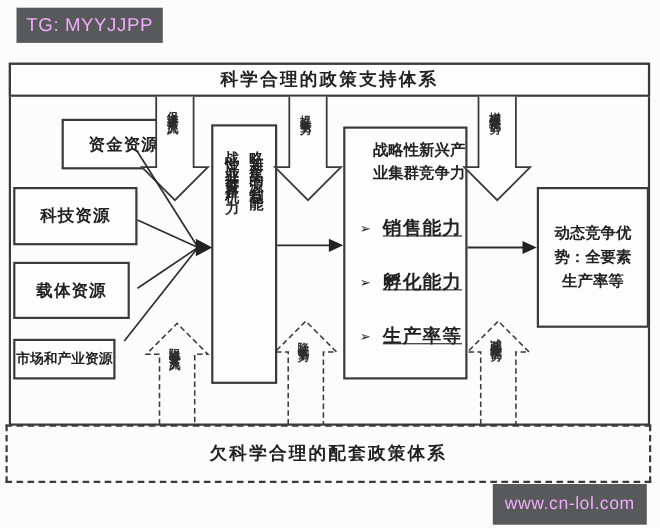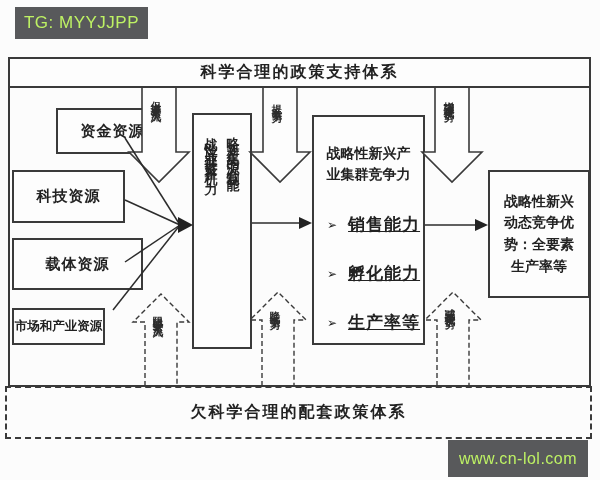--- a/index.html
+++ b/index.html
@@ -2,49 +2,49 @@
 <html><head>
 <meta charset="utf-8">
 <style>
   html,body { margin:0; padding:0; background:#ffffff; }
   .stage {
     position:relative; width:600px; height:480px; overflow:hidden;
     background:#fcfcfc; color:#222;
     font-family:"Liberation Sans", sans-serif;
   }
   .badge {
-    position:absolute; background:#58595b; color:#bef264;
+    position:absolute; background:#58595b; color:#f0abfc;
     display:flex; align-items:center; justify-content:center;
     font-size:17px; letter-spacing:0.5px;
   }
   .badge.tl { left:15px; top:7px; width:133px; height:32px; }
   .badge.br { left:448px; top:440px; width:140px; height:37px; font-size:16px; }
   .box {
     position:absolute; box-sizing:border-box;
     border:2px solid #3a3a3a; background:#fdfdfd;
   }
   .outer-frame { left:8px; top:57px; width:583px; height:330px; background:transparent; }
   .top-bar { left:8px; top:57px; width:583px; height:31px;
     display:flex; align-items:center; justify-content:center;
     font-size:16px; font-weight:bold; letter-spacing:2px; }
   .bottom-bar { left:5px; top:386px; width:587px; height:53px;
     border-style:dashed; display:flex; align-items:center; justify-content:center;
     font-size:16px; font-weight:bold; letter-spacing:2px; background:transparent; }
   .res { display:flex; align-items:center; justify-content:center;
     font-size:15px; font-weight:bold; letter-spacing:1px; }
   .res1 { left:12px; top:108px; width:113px; height:46px;margin-left:44px; }
   .res2 { left:12px; top:170px; width:113px; height:53px; }
-  .res3 { left:12px; top:238px; width:131px; height:52px;font-family:Liberation Mono, monospace; }
+  .res3 { left:12px; top:238px; width:106px; height:52px;font-family:Liberation Mono, monospace; }
   .res4 { left:12px; top:308px; width:93px; height:37px; font-size:12.5px; letter-spacing:0; }
   .mid-box { left:192px; top:113px; width:60px; height:236px;
     display:flex; flex-direction:row; justify-content:center; gap:9px; padding-top:12px; }
   .vcol { writing-mode:vertical-rl; text-orientation:mixed;
     font-size:13px; font-weight:bold; letter-spacing:5px; line-height:1; }
   .cluster-box { left:312px; top:115px; width:113px; height:230px; }
-  .cluster-title { margin-top:26px; text-align:center; font-size:14px; font-weight:bold; line-height:1.5; }
+  .cluster-title { margin-top:9px; text-align:right; font-size:14px; font-weight:bold; line-height:1.5; }
   .bullets { margin-top:28px; }
   .bullet-row { display:flex; align-items:center; gap:11px; padding-left:13px; margin-bottom:26px; }
   .bullet-marker { font-size:12px; color:#222; }
   .bullet-label { font-size:17px; font-weight:bold; text-decoration:underline; letter-spacing:1px; }
   .adv-box { left:488px; top:170px; width:102px; height:128px;
     display:flex; flex-direction:column; align-items:center; justify-content:center;
     font-size:14px; font-weight:bold; line-height:1.55; }
   .arrow-label {
     position:absolute; writing-mode:vertical-rl; text-orientation:mixed;
     font-size:10.5px; font-weight:600; letter-spacing:2px; line-height:1;
@@ -97,21 +97,20 @@
         <span class="bullet-label">孵化能力</span>
       </div>
       <div class="bullet-row">
         <span class="bullet-marker">➢</span>
         <span class="bullet-label">生产率等</span>
       </div>
     </div>
   </div>
 
   <div class="box adv-box">
-    <div>战略性新兴</div>
     <div>动态竞争优</div>
     <div>势：全要素</div>
     <div>生产率等</div>
   </div>
 
   <svg class="overlay" width="600" height="480" viewBox="0 0 600 480">
 
     <path d="M142,88 L142,152 L129,152 L159,182 L189,152 L176,152 L176,88" fill="#fdfdfd" stroke="#3a3a3a" stroke-width="1.6"></path>
     <path d="M263,88 L263,152 L250,152 L280,182 L310,152 L297,152 L297,88" fill="#fdfdfd" stroke="#3a3a3a" stroke-width="1.6"></path>
     <path d="M435,88 L435,152 L422,152 L452,182 L482,152 L469,152 L469,88" fill="#fdfdfd" stroke="#3a3a3a" stroke-width="1.6"></path>

